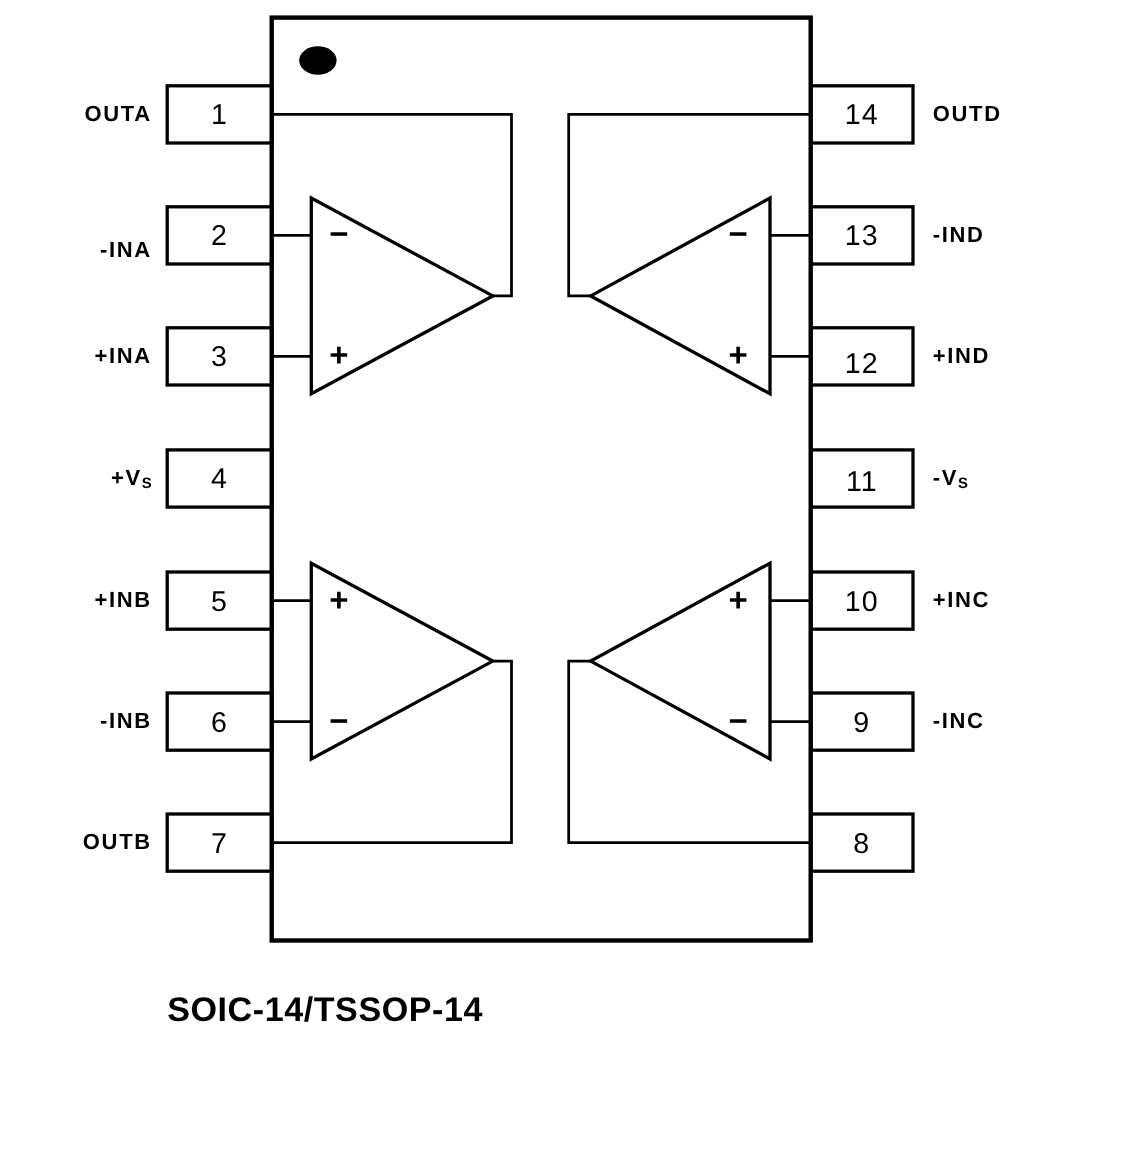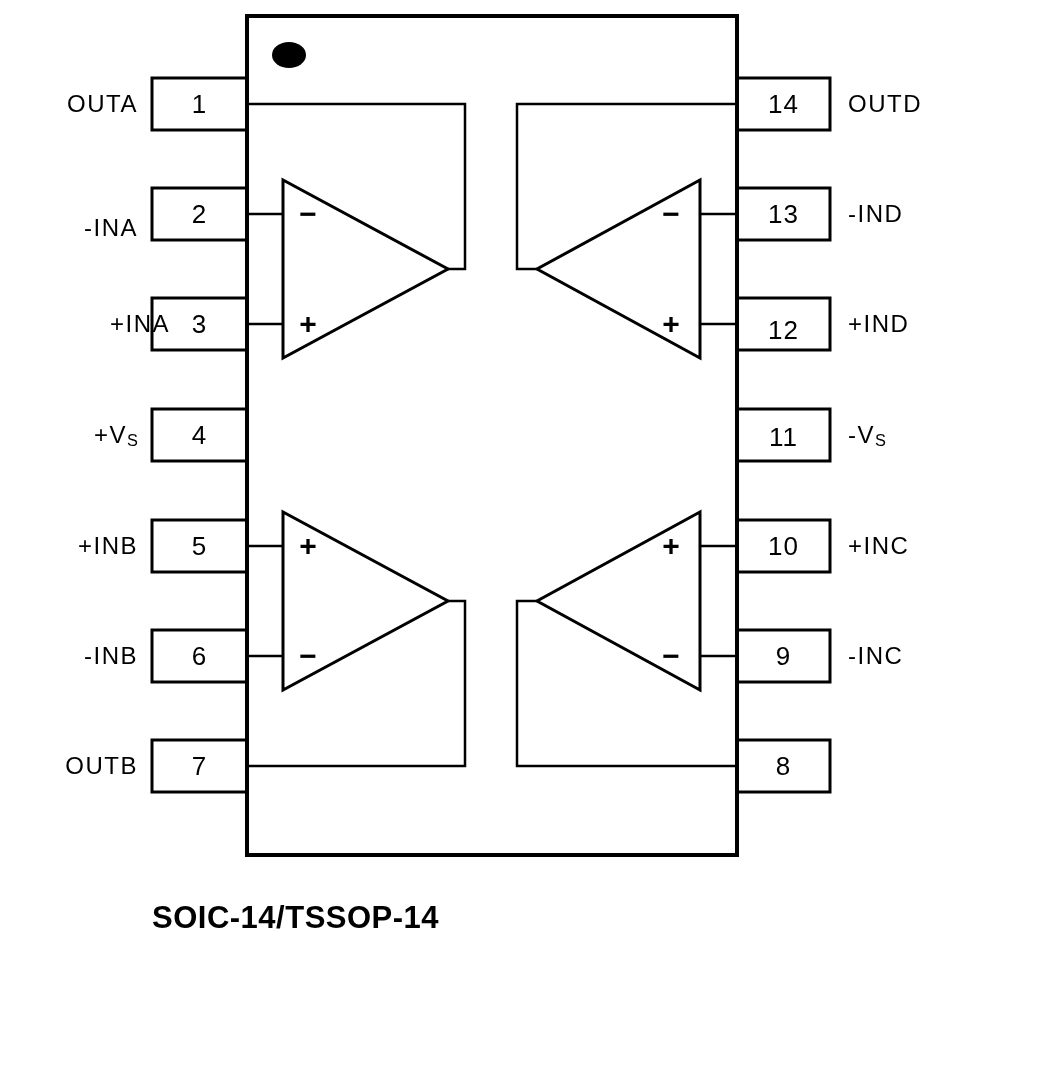--- a/index.html
+++ b/index.html
@@ -18,23 +18,24 @@
     display: flex;
     align-items: center;
     justify-content: center;
     font-size: 26px;
     letter-spacing: 1px;
   }
   .pin-label {
     position: absolute;
     display: flex;
     align-items: center;
-    font-size: 24px;
+    font-size: 20px;
     letter-spacing: 1.5px;
     white-space: nowrap;
+    font-weight: bold;
   }
   .pin-label.left-side { justify-content: flex-end; }
   .pin-label.right-side { justify-content: flex-start; }
   .pin-label .sub {
     font-size: 0.68em;
     vertical-align: sub;
     position: relative;
     top: 0.35em;
     letter-spacing: 0;
   }
@@ -124,21 +125,21 @@
   <div class="pin-num" style="left:737px; top:740px; width:93px; height:52px;">8</div>
 
   <div class="pin-label left-side" style="left:0; top:78px;  width:138px; height:52px;">
       <span>OUTA</span>
       <span class="sub"></span>
     </div>
   <div class="pin-label left-side" style="left:0; top:202px; width:138px; height:52px;">
       <span>-INA</span>
       <span class="sub"></span>
     </div>
-  <div class="pin-label left-side" style="left:0; top:298px; width:138px; height:52px;padding-left:32px;">
+  <div class="pin-label left-side" style="left:0; top:298px; width:138px; height:52px;">
       <span>+INA</span>
       <span class="sub"></span>
     </div>
   <div class="pin-label left-side" style="left:0; top:409px; width:138px; height:52px;">
       <span>+V</span>
       <span class="sub">S</span>
     </div>
   <div class="pin-label left-side" style="left:0; top:520px; width:138px; height:52px;">
       <span>+INB</span>
       <span class="sub"></span>

